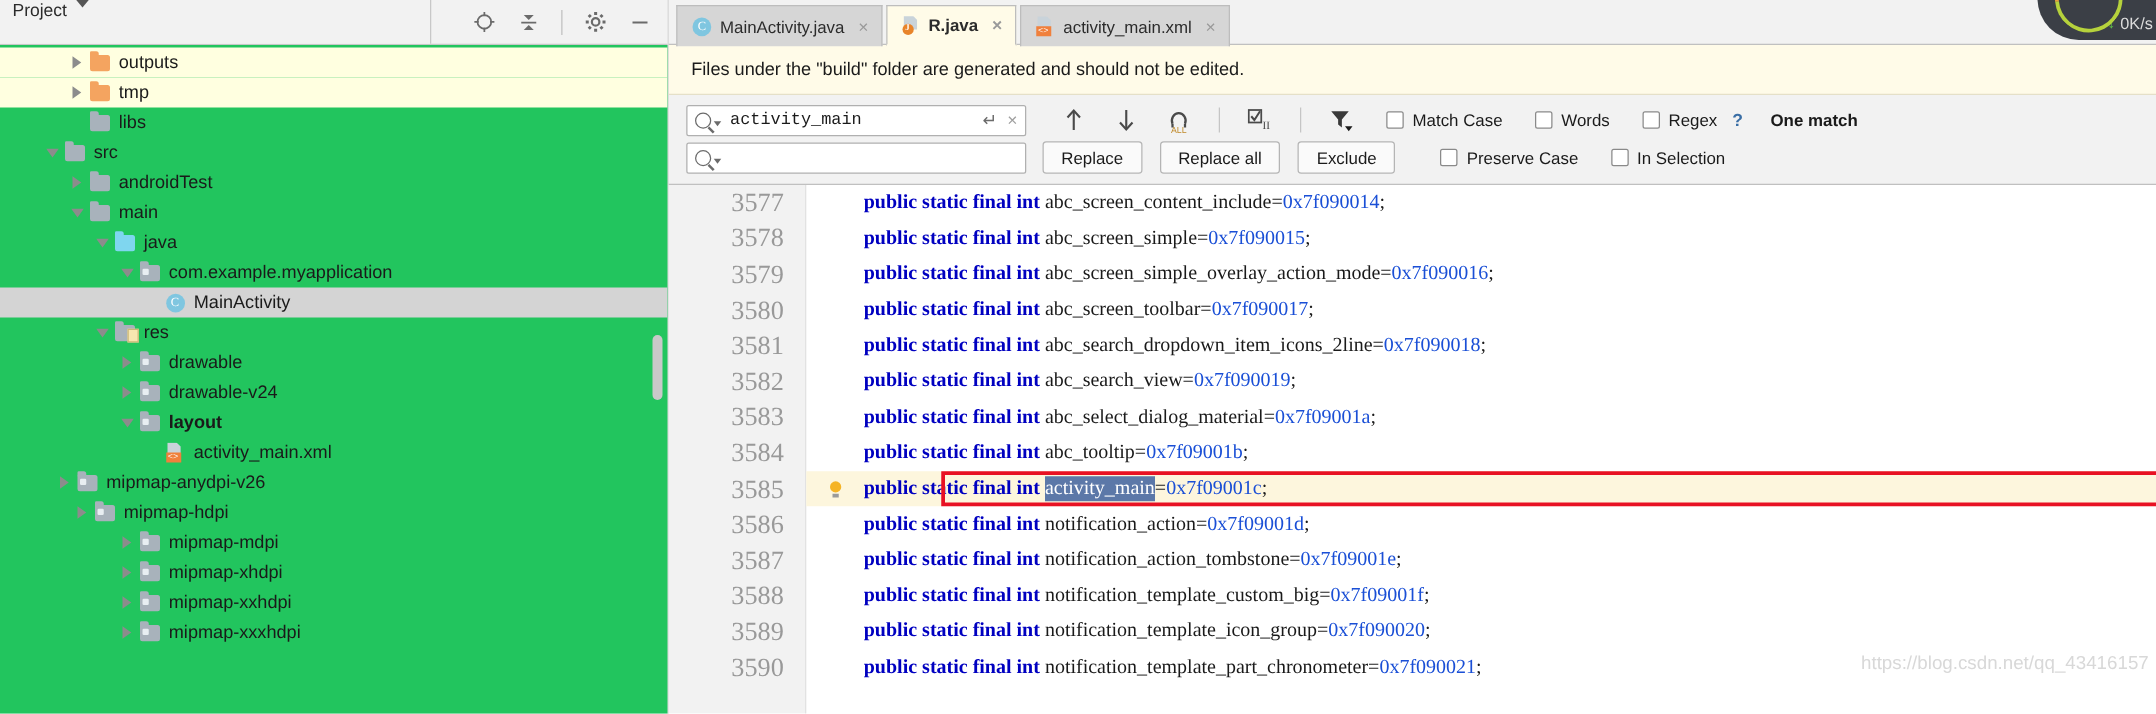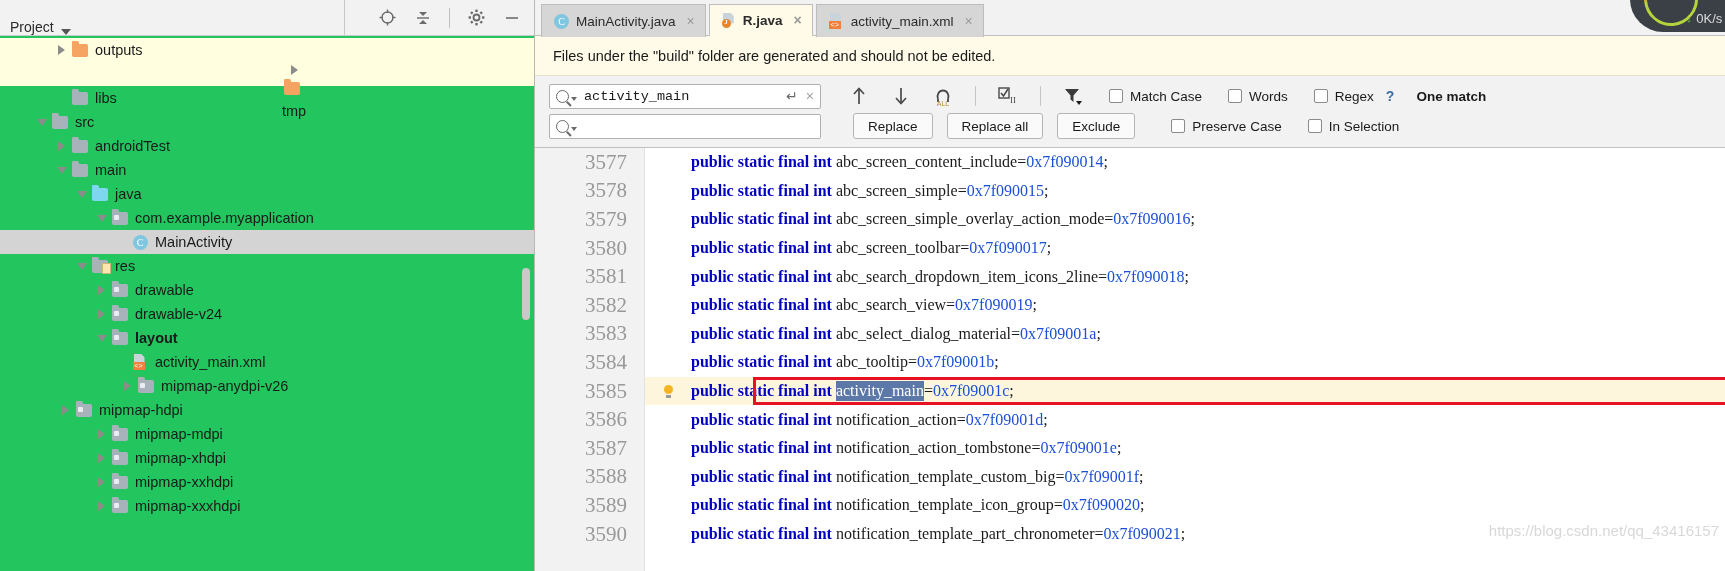--- a/index.html
+++ b/index.html
@@ -22,21 +22,21 @@
     display: flex; flex-direction: column;
   }
   .project-header {
     height: 36px; min-height: 36px;
     background: #f2f2f2;
     display: flex; align-items: center;
     border-bottom: 1px solid #c8c8c8;
     position: relative;
   }
   .project-title-wrap {
-    display: flex; align-items: flex-end; gap: 7px;
+    display: flex; align-items: flex-start; gap: 7px;
     padding-left: 10px;
     height: 100%;
     width: 345px;
     border-right: 1px solid #c8c8c8;
     background: #f2f2f2;
   }
   .project-title { font-size: 14px; color: #2b2b2b; }
   .caret-down {
     width: 0; height: 0;
     border-left: 5px solid transparent;
@@ -315,21 +315,21 @@
     <div class="tree" id="tree">
         <div class="tree-row hl-yellow" style="padding-left: 54px;">
           <span class="arrow-slot">
             <i class="arr-right"></i>
           </span>
           <span class="icon-slot">
             <span class="folder f-orange"></span>
           </span>
           <span class="lbl">outputs</span>
         </div>
-        <div class="tree-row hl-yellow" style="padding-left: 54px; flex-direction: column;">
+        <div class="tree-row hl-yellow" style="padding-left: 54px;">
           <span class="arrow-slot">
             <i class="arr-right"></i>
           </span>
           <span class="icon-slot">
             <span class="folder f-orange"></span>
           </span>
           <span class="lbl">tmp</span>
         </div>
         <div class="tree-row" style="padding-left: 54px;">
           <span class="arrow-slot"></span>
@@ -429,21 +429,21 @@
         <div class="tree-row" style="padding-left: 114px;">
           <span class="arrow-slot"></span>
           <span class="icon-slot">
             <span class="xml-icon">
               <span class="sheet"></span>
               <span class="tag">&lt;&gt;</span>
             </span>
           </span>
           <span class="lbl">activity_main.xml</span>
         </div>
-        <div class="tree-row" style="padding-left: 120px;">
+        <div class="tree-row" style="padding-left: 44px;">
           <span class="arrow-slot">
             <i class="arr-right"></i>
           </span>
           <span class="icon-slot">
             <span class="folder f-module"></span>
           </span>
           <span class="lbl">mipmap-anydpi-v26</span>
         </div>
         <div class="tree-row" style="padding-left: 58px;">
           <span class="arrow-slot">
@@ -590,21 +590,21 @@
         <span class="qmark">?</span>
         <span class="one-match">One match</span>
       </div>
 
       <div class="find-row">
         <div class="find-input-wrap">
           <span class="mag"></span>
           <span class="mini-caret"></span>
           <span class="find-text placeholder" placeholder=""></span>
         </div>
-        <div class="btn" style="margin-left:32px;">Replace</div>
+        <div class="btn" style="margin-left:13px;">Replace</div>
         <div class="btn">Replace all</div>
         <div class="btn">Exclude</div>
         <div class="checks" id="opts2" style="margin-left:10px;">
             <div class="chk-item">
               <span class="chk-box"></span>
               <span>Preserve Case</span>
             </div>
             <div class="chk-item">
               <span class="chk-box"></span>
               <span>In Selection</span>

